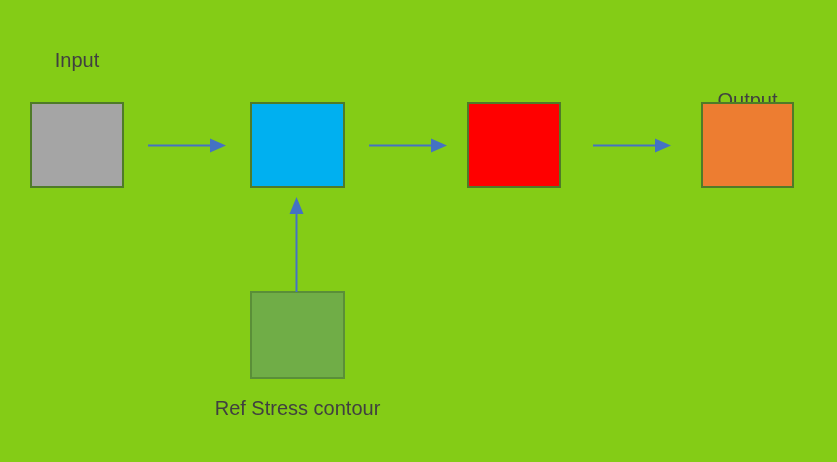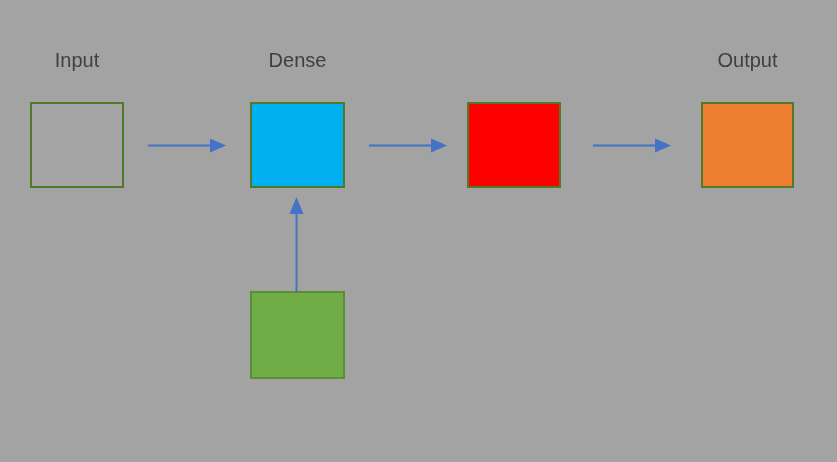--- a/index.html
+++ b/index.html
@@ -5,21 +5,21 @@
 <style>
   html, body {
     margin: 0;
     padding: 0;
     background: #ffffff;
   }
   #canvas {
     position: relative;
     width: 837px;
     height: 462px;
-    background: #a3a3a3;
+    background: #84cc16;
     font-family: "Liberation Sans", "DejaVu Sans", sans-serif;
     overflow: hidden;
   }
 
   
   .node-box {
     position: absolute;
     box-sizing: border-box;
     border: 2px solid #4f7b28;
   }
@@ -54,25 +54,25 @@
   #arrow-deconv-output { left: 593px; top: 130px; width: 80px;  height: 32px; }
   #arrow-refstress-dense { left: 282px; top: 196px; width: 30px; height: 96px; }
 </style>
 </head>
 <body>
 
 <div id="canvas">
 
   <div class="node-label" id="label-input" style="color: rgb(64, 64, 64);">Input</div>
 
-  <div class="node-label" id="label-dense" style="color: rgb(64, 64, 64);">Dense</div>
 
 
-  <div class="node-label" id="label-output" style="color: rgb(64, 64, 64);">Output</div>
+  <div class="node-label" id="label-output" style="color: rgb(64, 64, 64); margin-top: 40px;">Output</div>
 
+  <div class="node-label" id="label-refstress" style="color: rgb(64, 64, 64);">Ref Stress contour</div>
 
   <div class="node-box" id="box-input" style="background: rgb(165, 165, 165); border-color: rgb(79, 123, 40);"></div>
 
   <div class="node-box" id="box-dense" style="background: rgb(0, 176, 240); border-color: rgb(79, 123, 40);"></div>
 
   <div class="node-box" id="box-deconv" style="background: rgb(255, 0, 0); border-color: rgb(79, 123, 40);"></div>
 
   <div class="node-box" id="box-output" style="background: rgb(237, 125, 49); border-color: rgb(79, 123, 40);"></div>
 
   <div class="node-box" id="box-refstress" style="background: rgb(112, 173, 71); border-color: rgb(90, 143, 56);"></div>

